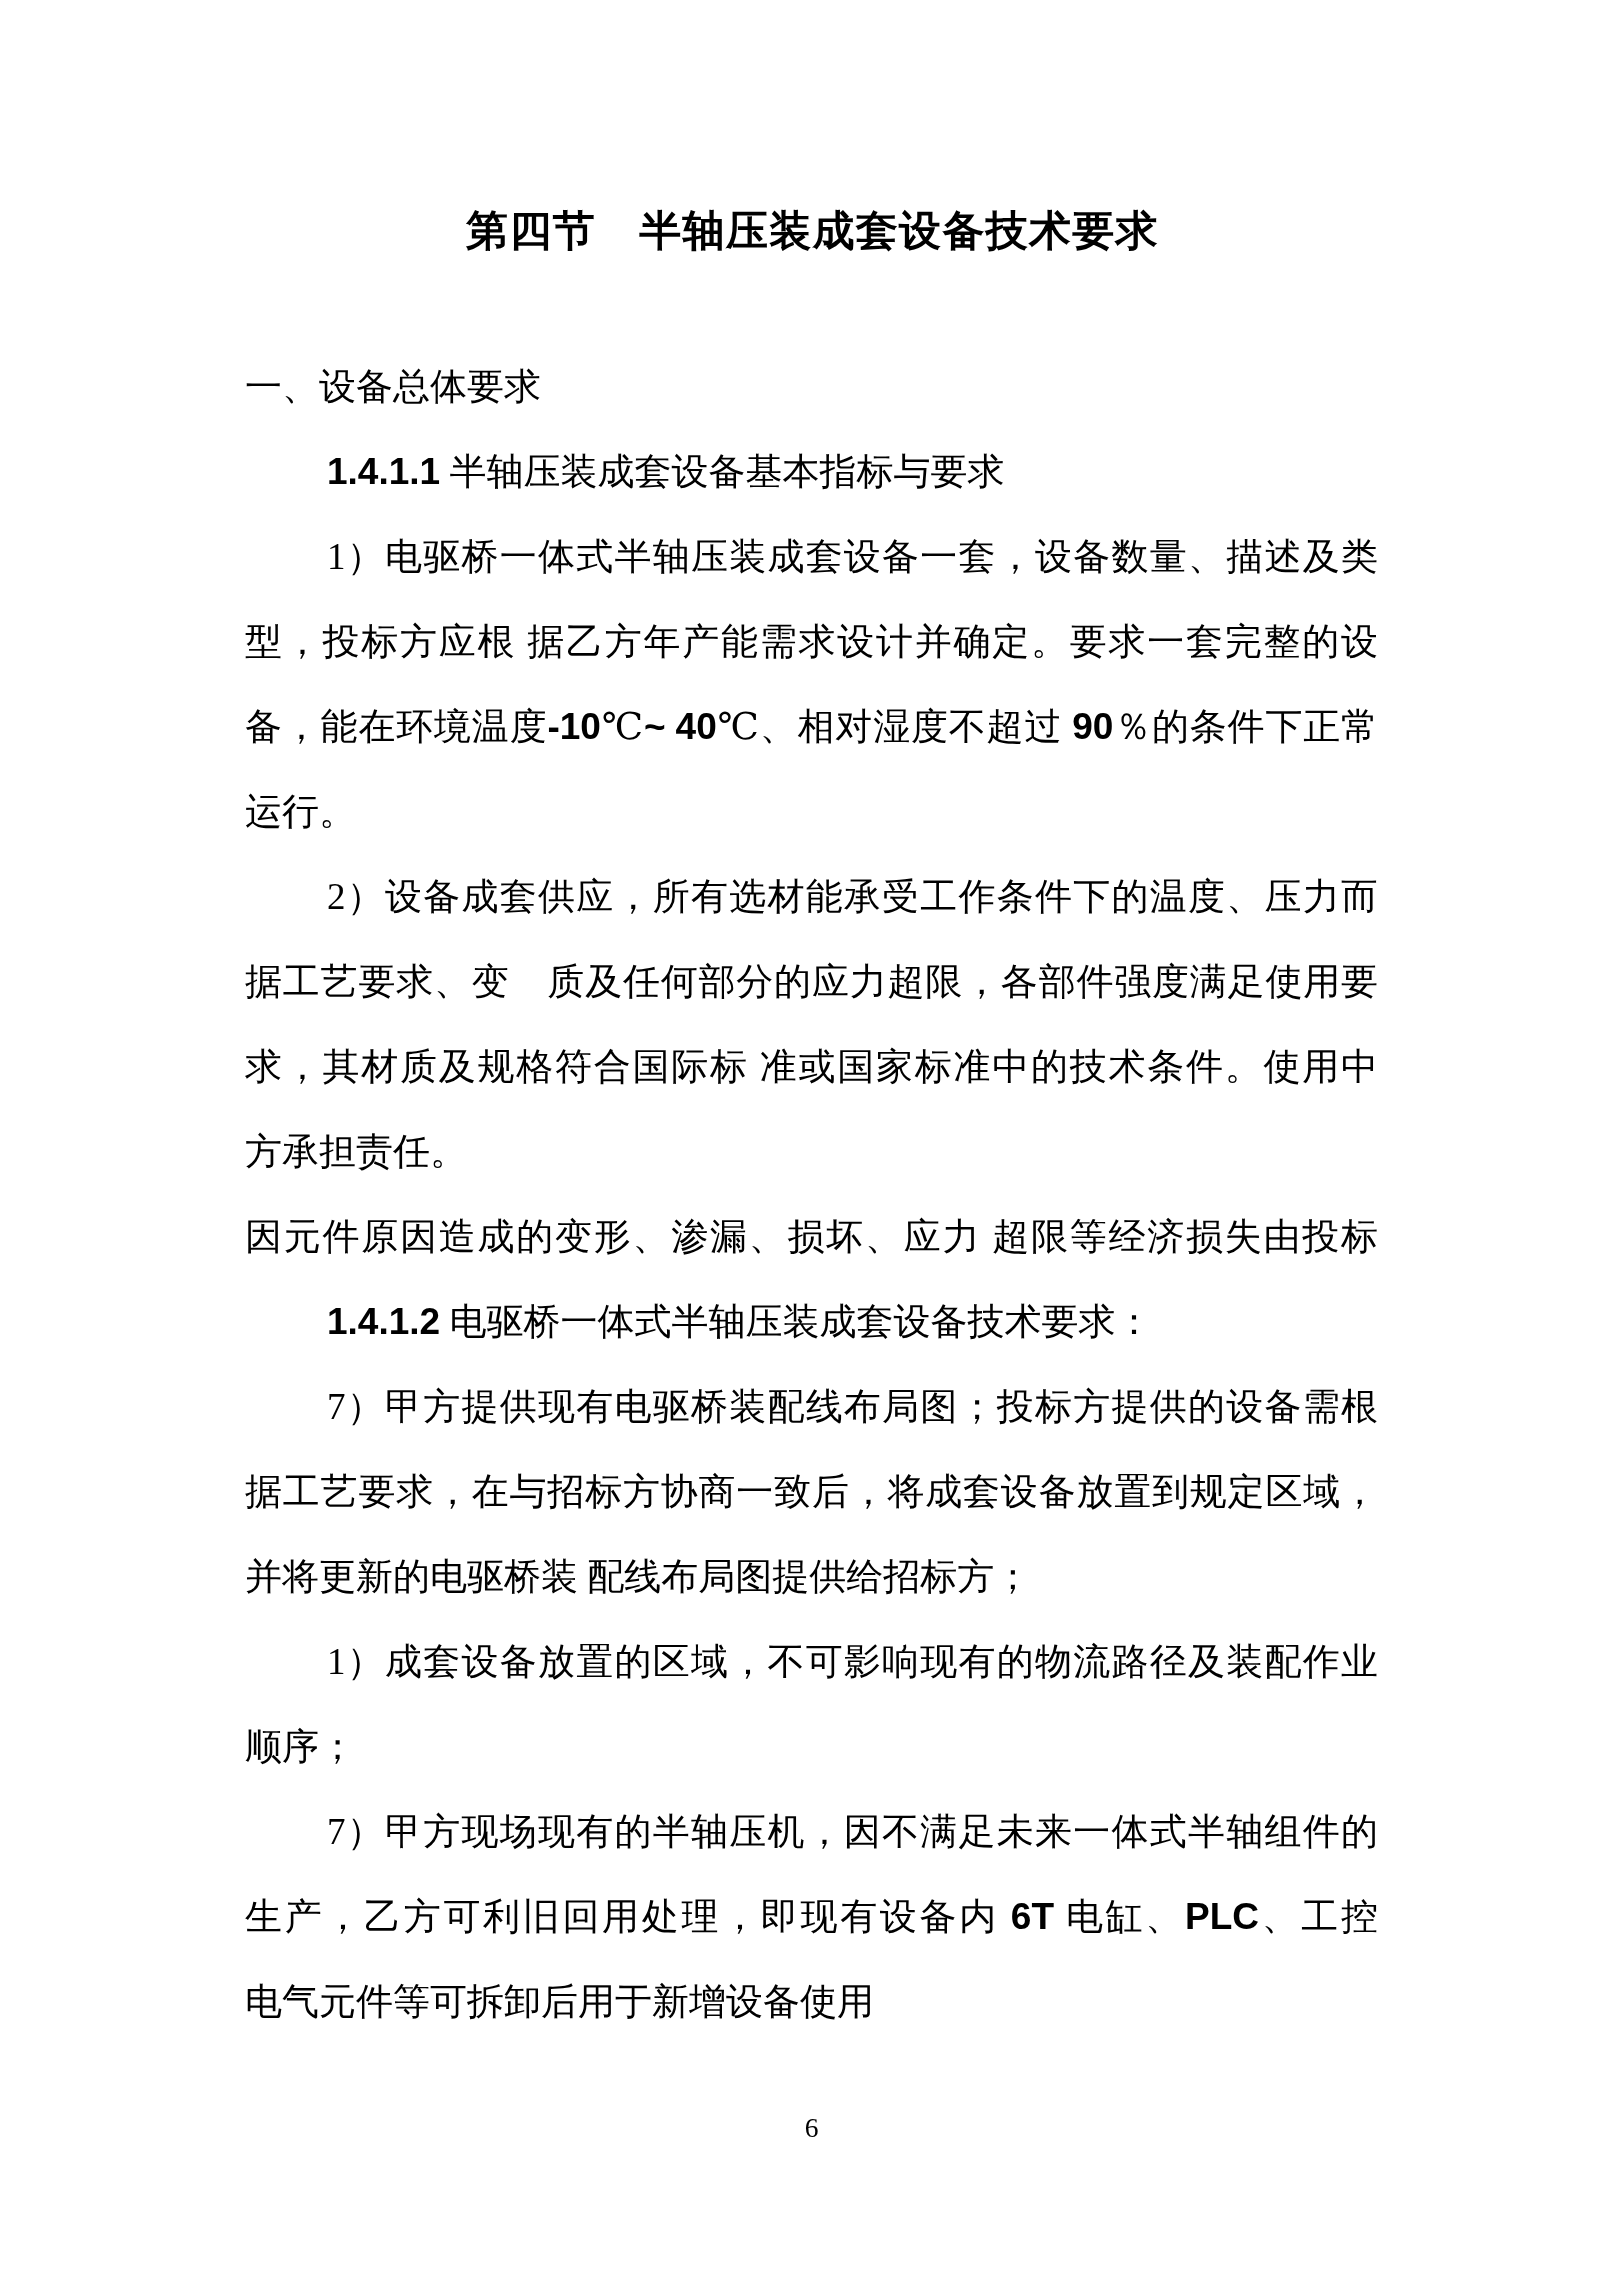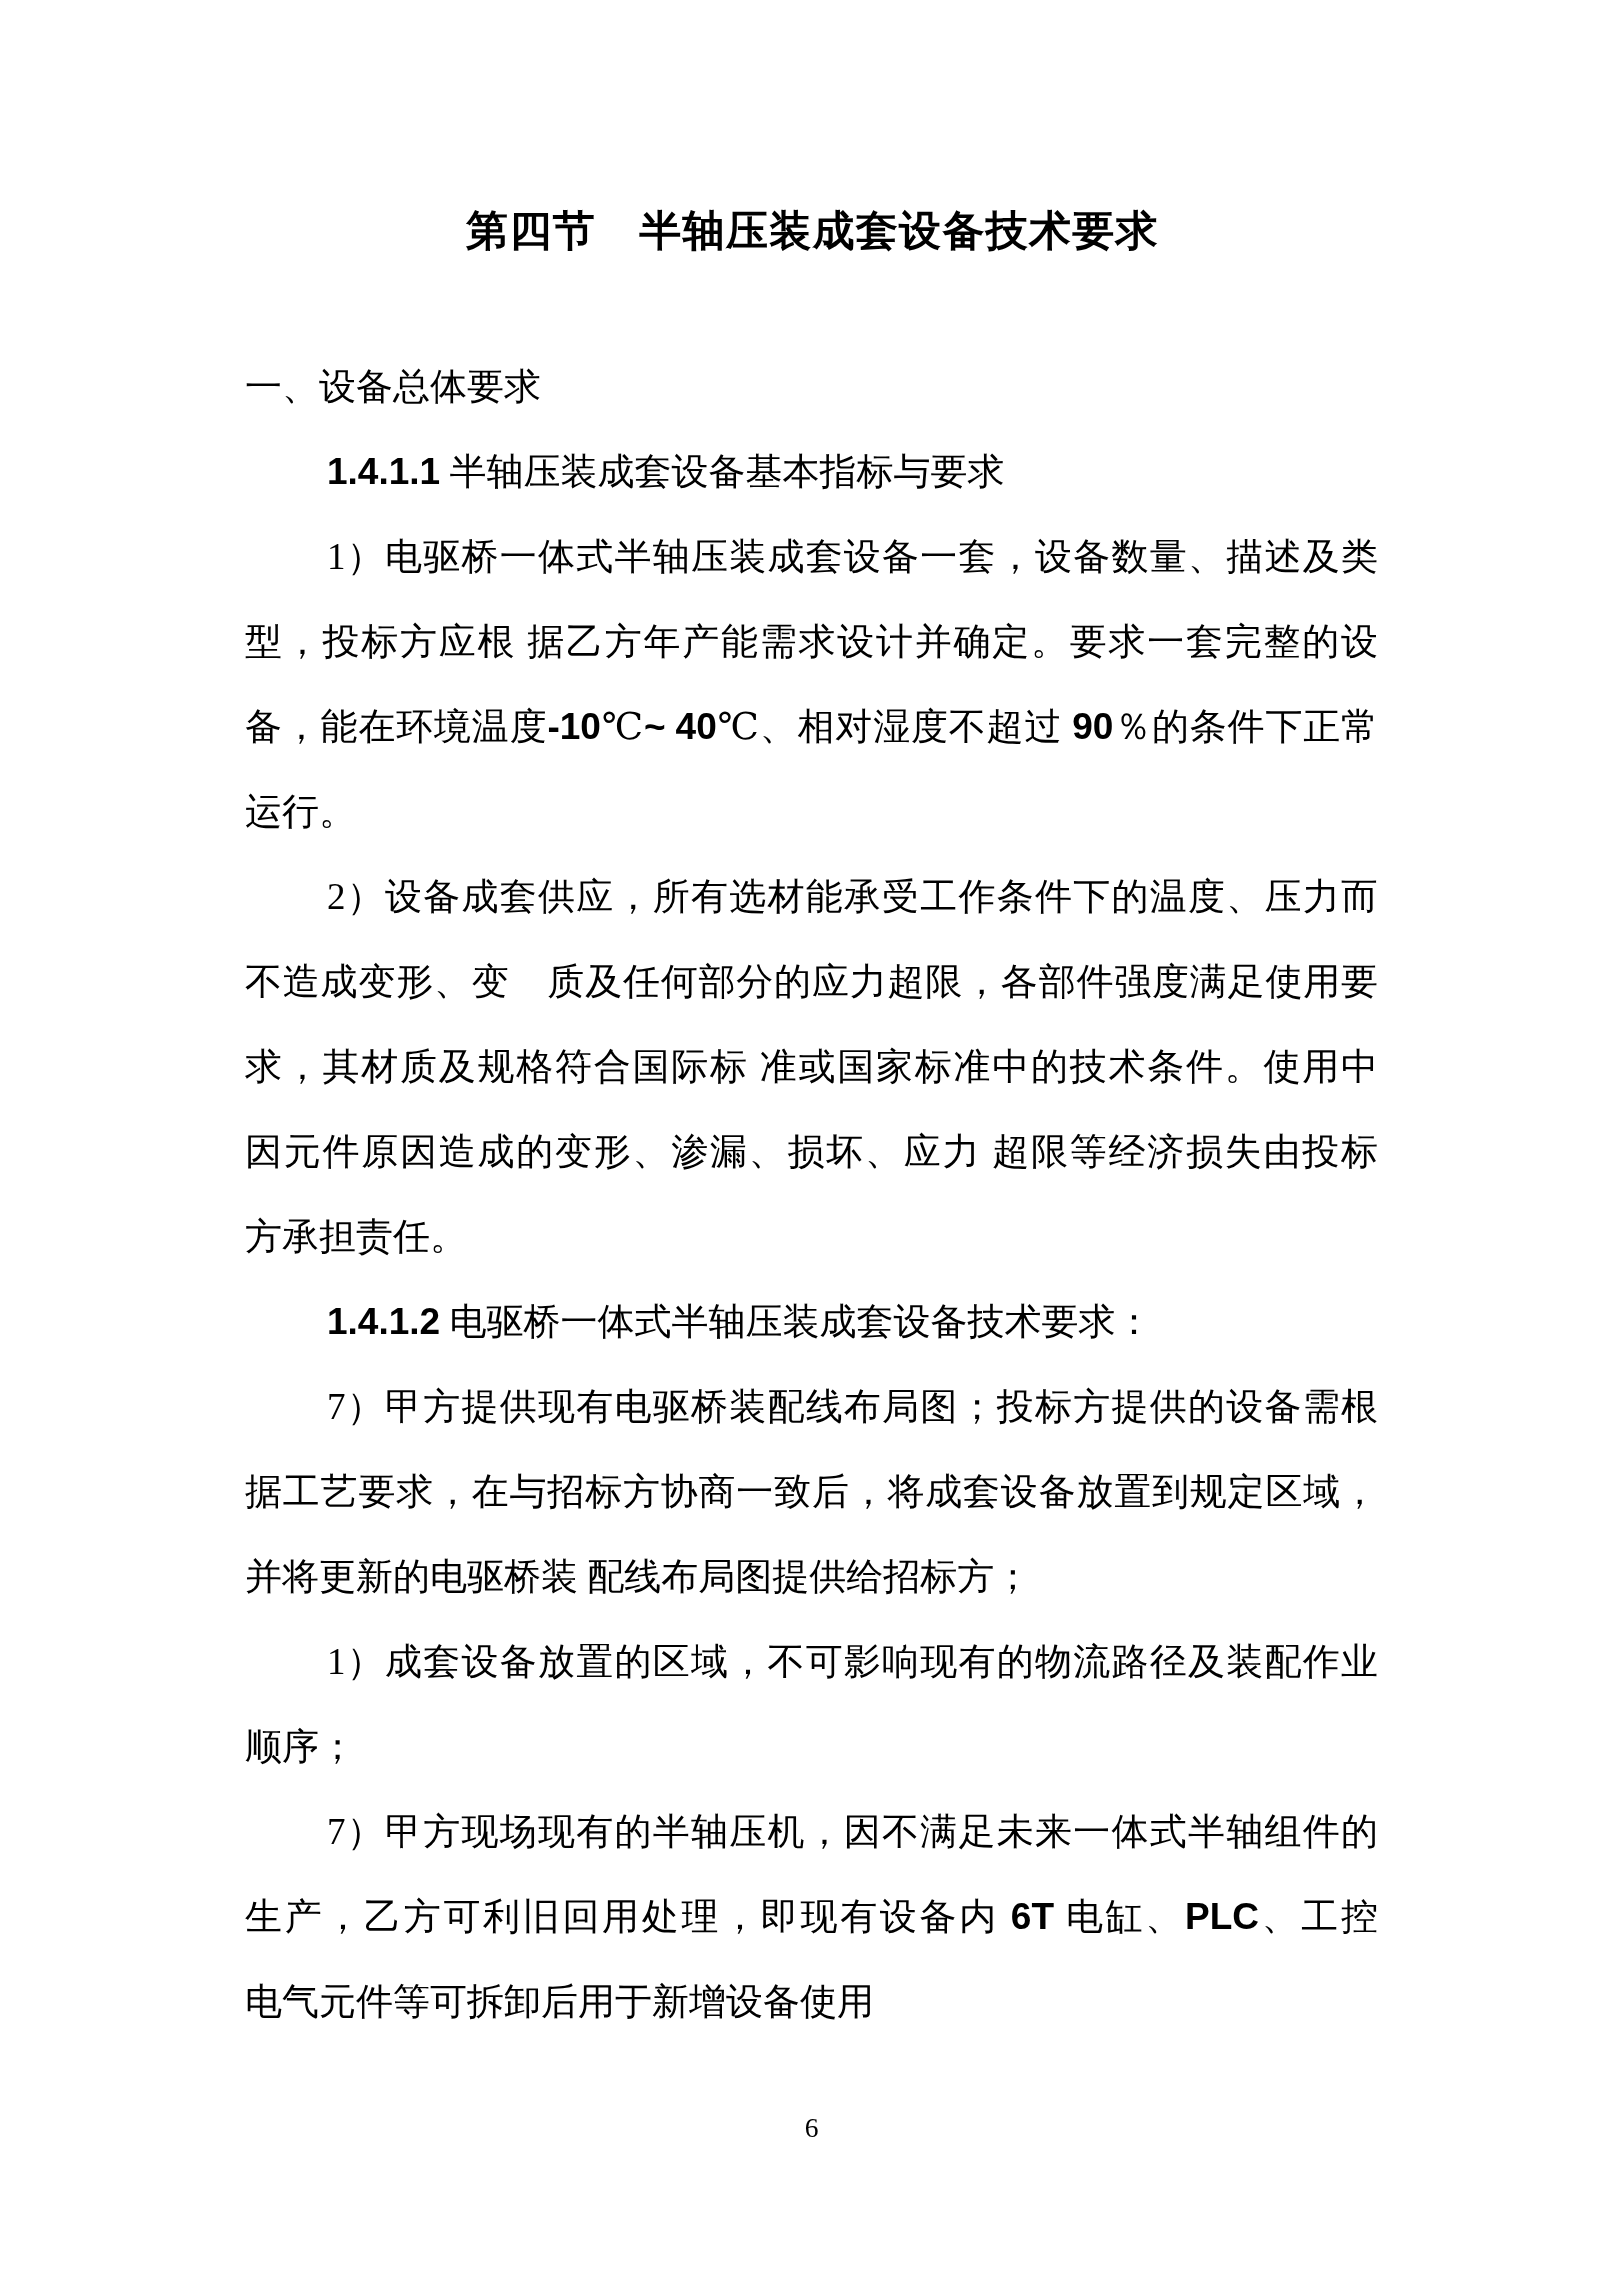--- a/index.html
+++ b/index.html
@@ -67,24 +67,24 @@
   <div class="doc-title">第四节　半轴压装成套设备技术要求</div>
 
   <main class="body-block">
     <div class="line latinify">一、设备总体要求</div>
     <div class="line latinify indent"><span class="lat">1.4.1.1</span> 半轴压装成套设备基本指标与要求</div>
     <div class="line latinify indent just">1）电驱桥一体式半轴压装成套设备一套，设备数量、描述及类</div>
     <div class="line latinify just">型，投标方应根 据乙方年产能需求设计并确定。要求一套完整的设</div>
     <div class="line latinify just">备，能在环境温度<span class="lat">-10</span>℃<span class="lat">~</span> <span class="lat">40</span>℃、相对湿度不超过 <span class="lat">90</span>％的条件下正常</div>
     <div class="line latinify">运行。</div>
     <div class="line latinify indent just">2）设备成套供应，所有选材能承受工作条件下的温度、压力而</div>
-    <div class="line latinify just">不造成变形、变　质及任何部分的应力超限，各部件强度满足使用要</div>
+    <div class="line latinify just">据工艺要求、变　质及任何部分的应力超限，各部件强度满足使用要</div>
     <div class="line latinify just">求，其材质及规格符合国际标 准或国家标准中的技术条件。使用中</div>
+    <div class="line latinify">方承担责任。</div>
     <div class="line latinify just">因元件原因造成的变形、渗漏、损坏、应力 超限等经济损失由投标</div>
-    <div class="line latinify">方承担责任。</div>
     <div class="line latinify indent"><span class="lat">1.4.1.2</span> 电驱桥一体式半轴压装成套设备技术要求：</div>
     <div class="line latinify indent just">7）甲方提供现有电驱桥装配线布局图；投标方提供的设备需根</div>
     <div class="line latinify just">据工艺要求，在与招标方协商一致后，将成套设备放置到规定区域，</div>
     <div class="line latinify">并将更新的电驱桥装 配线布局图提供给招标方；</div>
     <div class="line latinify indent just">1）成套设备放置的区域，不可影响现有的物流路径及装配作业</div>
     <div class="line latinify">顺序；</div>
     <div class="line latinify indent just">7）甲方现场现有的半轴压机，因不满足未来一体式半轴组件的</div>
     <div class="line latinify just">生产，乙方可利旧回用处理，即现有设备内 <span class="lat">6T</span> 电缸、<span class="lat">PLC</span>、工控机、</div>
     <div class="line latinify">电气元件等可拆卸后用于新增设备使用</div>
   </main>

